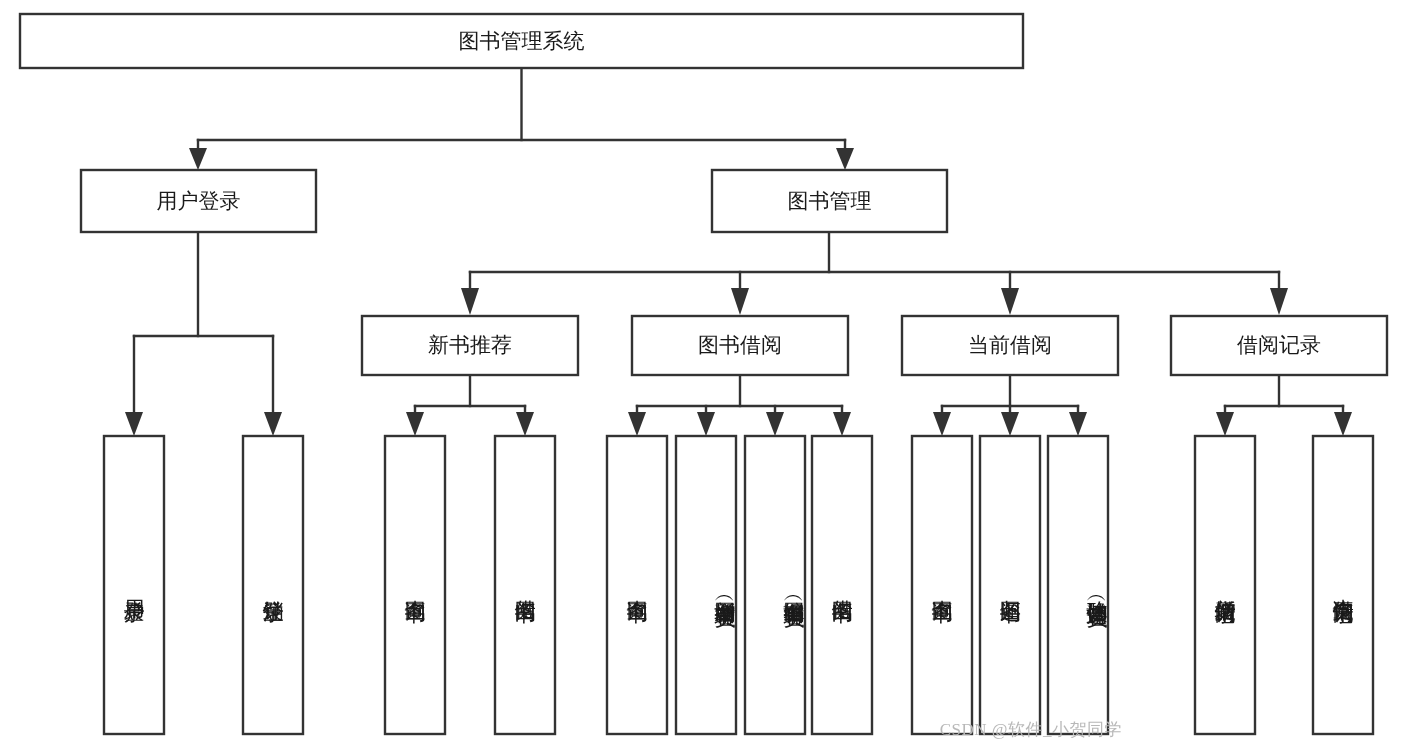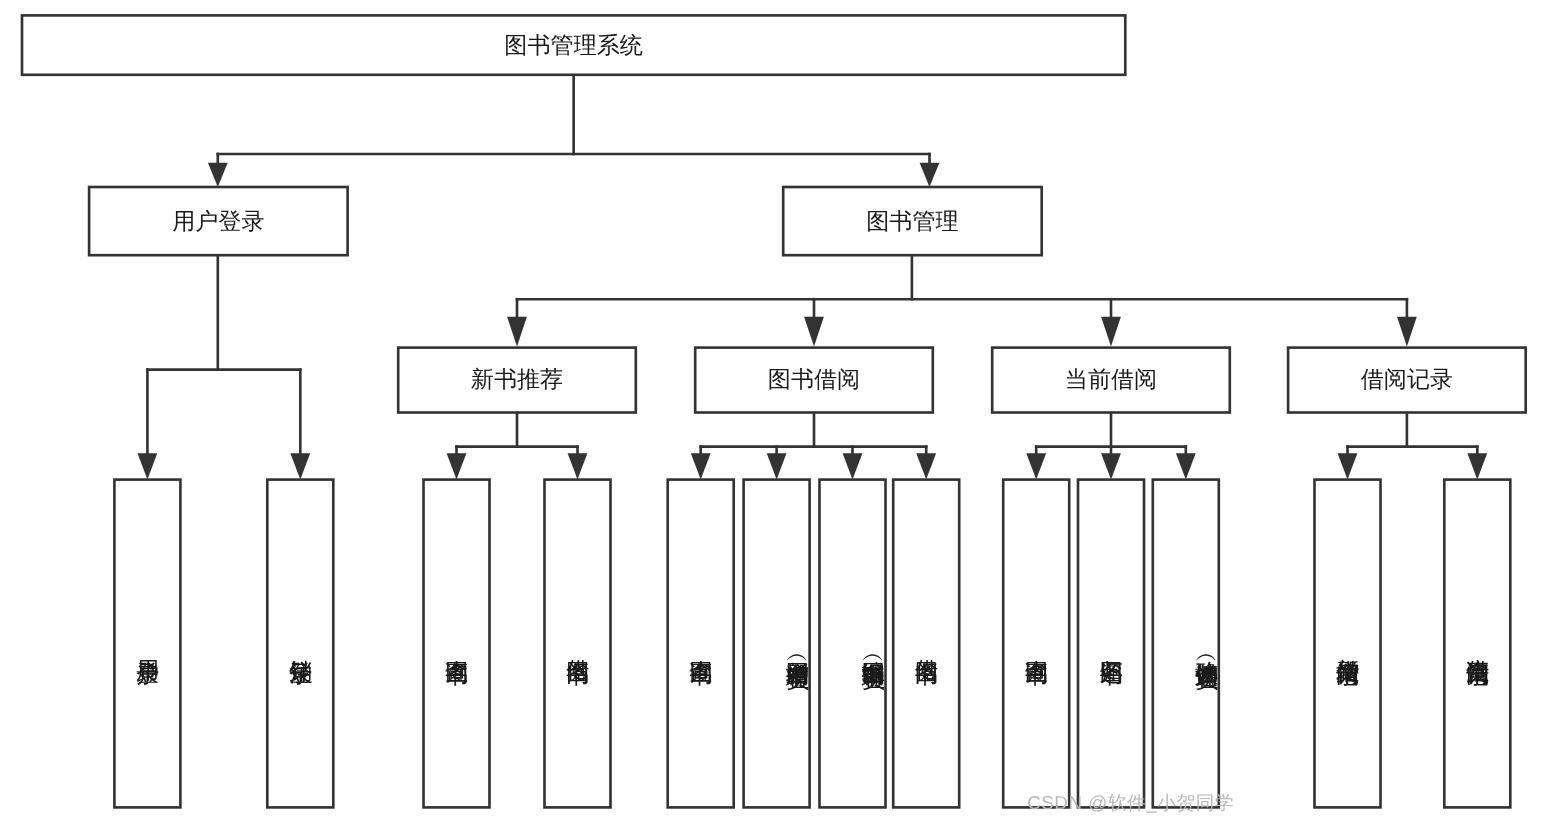--- a/index.html
+++ b/index.html
@@ -64,21 +64,21 @@
     white-space: nowrap;
     pointer-events: none;
   }
   .leaf-label.centered {
     align-items: center;
   }
   .watermark {
     position: absolute;
     right: 12px;
     bottom: 6px;
-    font-family: Liberation Sans, sans-serif;
+    font-family: Liberation Serif, serif;
     font-size: 17px;
     color: #b8b8b8;
     letter-spacing: 0.5px;
     user-select: none;
   }
 </style>
 </head>
 <body>
 
 <div id="diagram-root">

